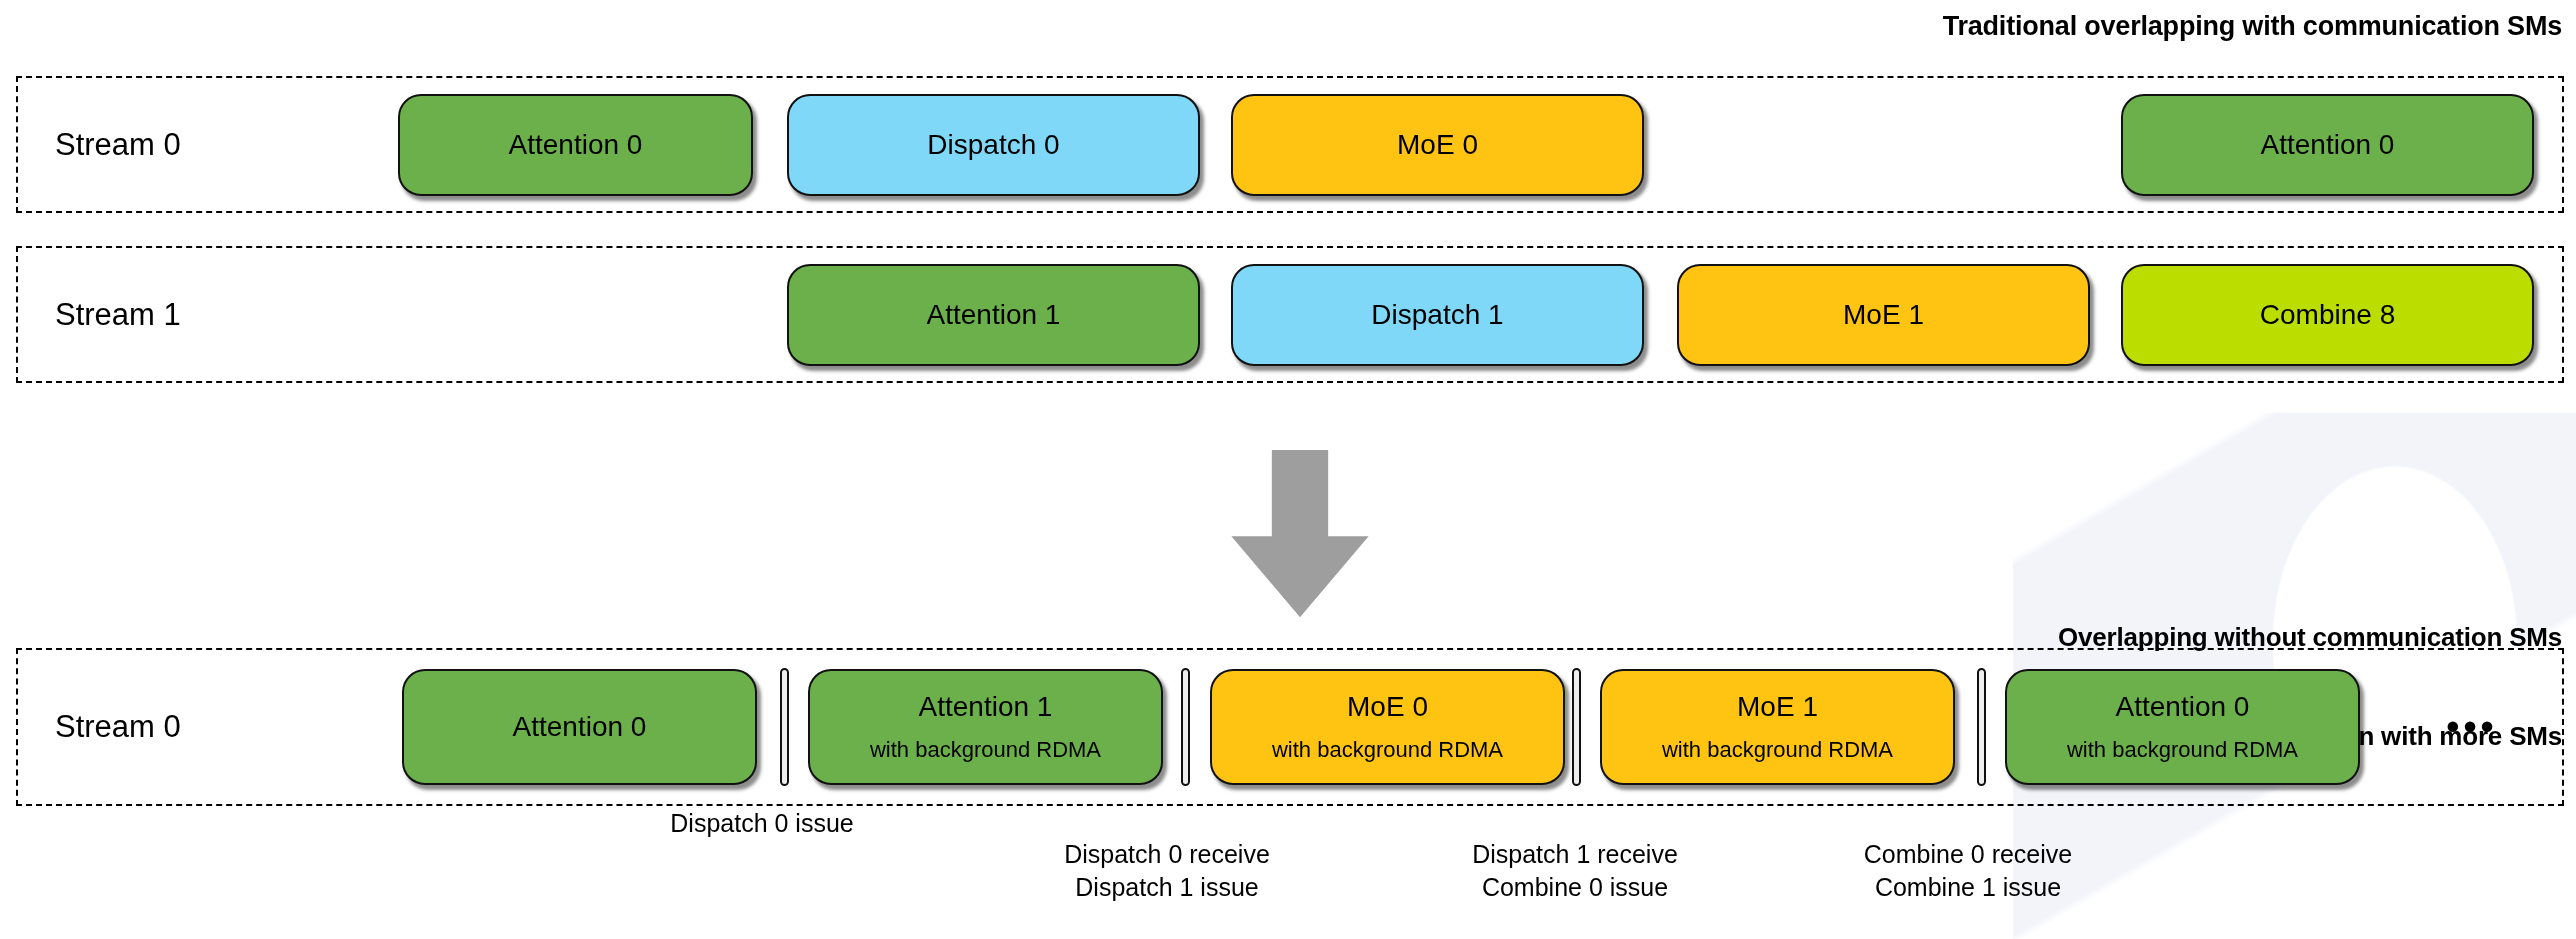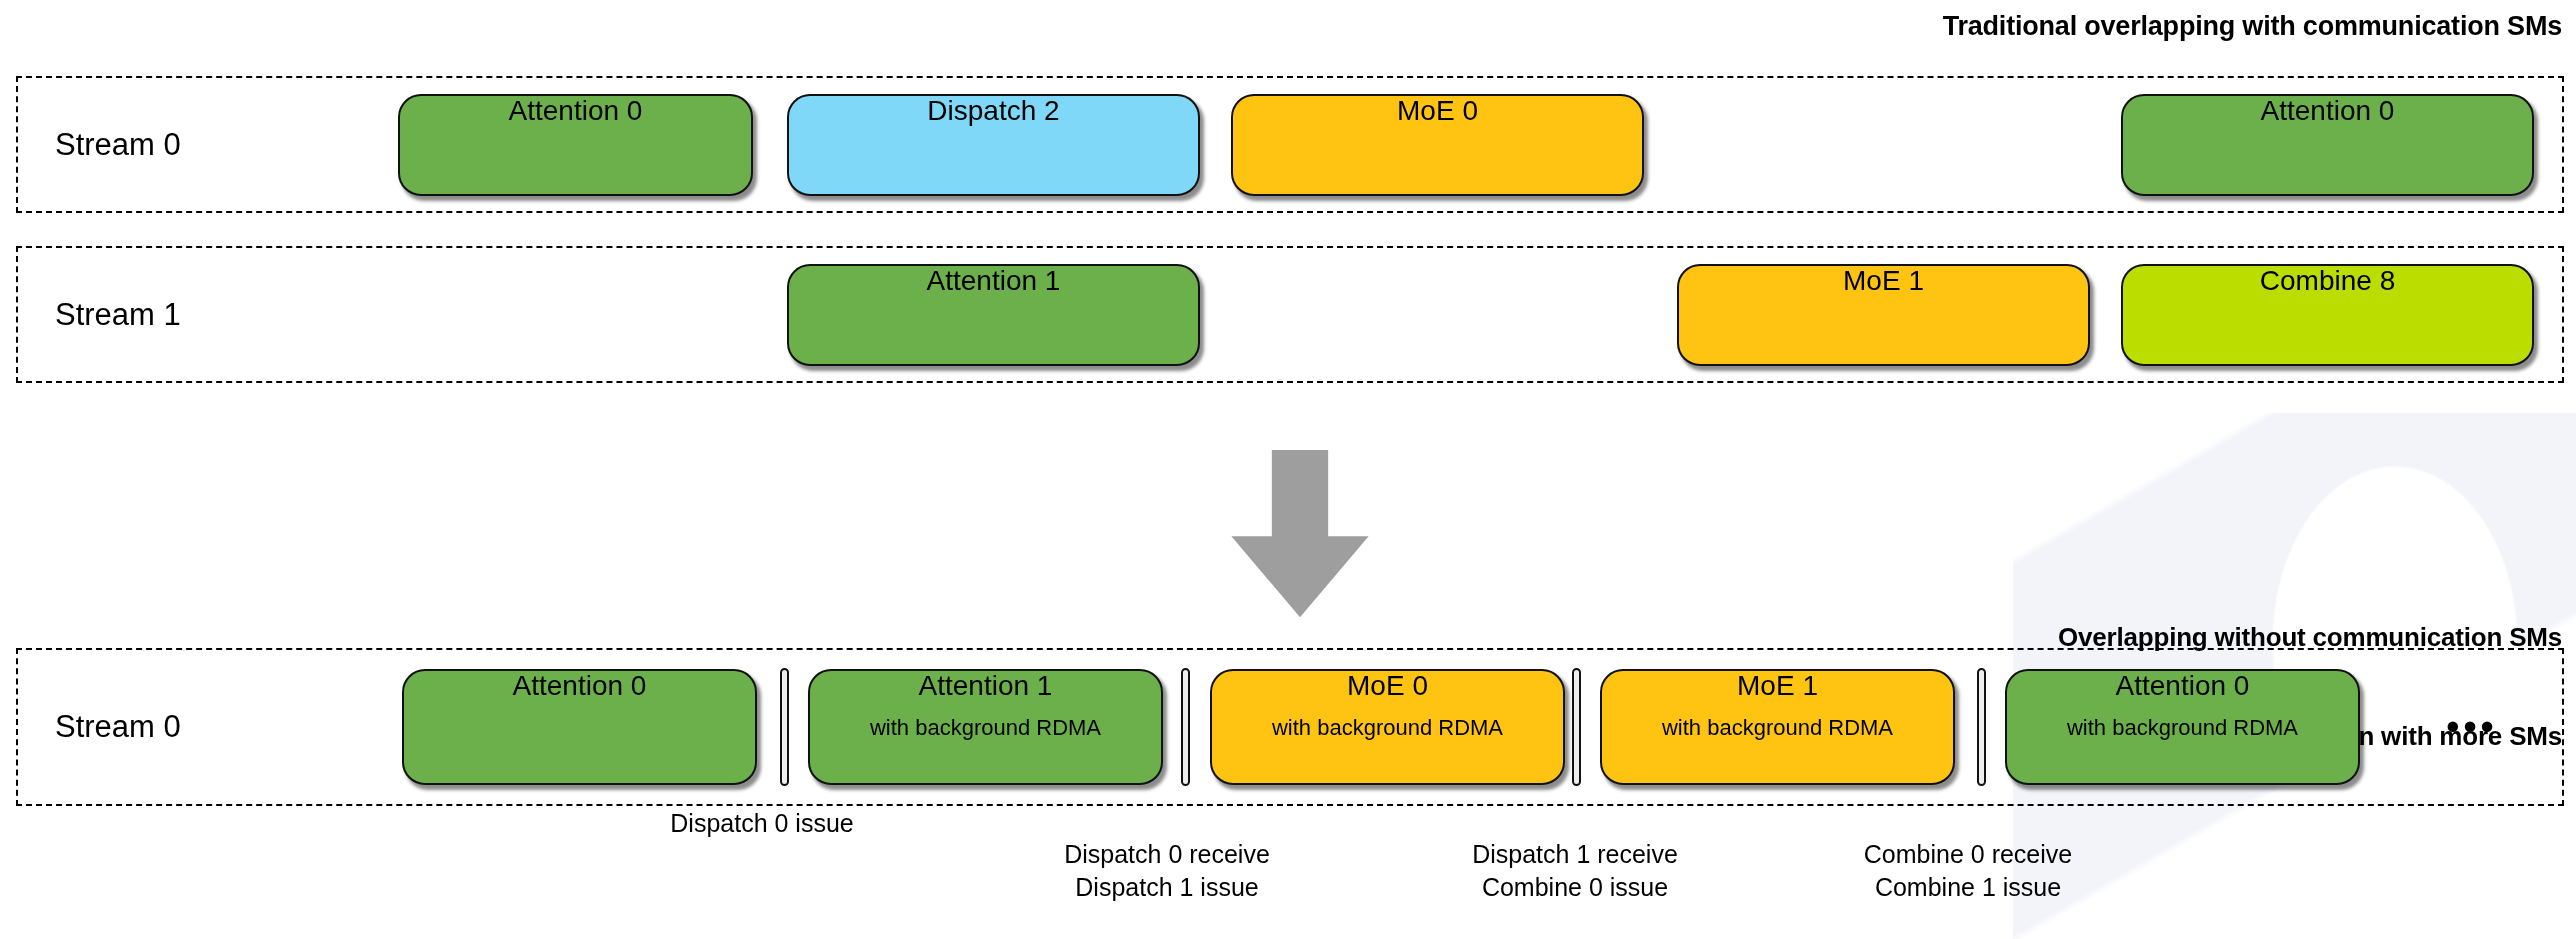--- a/index.html
+++ b/index.html
@@ -81,21 +81,21 @@
   .blk {
     position: absolute;
     top: 50%;
     transform: translateY(-50%);
     border: 2.6px solid #111111;
     border-radius: 23px;
     box-sizing: border-box;
     display: flex;
     flex-direction: column;
     align-items: center;
-    justify-content: flex-start;
+    justify-content: center;
     box-shadow: 3.5px 4.4px 3.5px rgba(0,0,0,0.45);
     color: #000000;
   }
   .blk .t1 { font-size: 28px; line-height: 1.05; white-space: nowrap; }
   .blk .t2 { font-size: 22px; line-height: 1.15; white-space: nowrap; margin-top: 15px; }
 
   .top-blk { height: 102px; }
   .bot-blk { height: 116px; }
 
   .sep {
@@ -151,36 +151,39 @@
     <div>→ Faster computation with more SMs</div>
   </div>
 
   <div class="lane" id="lane-top-0">
     <div class="lane-label">Stream 0</div>
     <div class="track">
         <div class="blk top-blk" style="left: 380px; width: 355px; background: rgb(108, 176, 75);">
           <div class="t1">Attention 0</div>
         </div>
         <div class="blk top-blk" style="left: 769px; width: 413px; background: rgb(127, 216, 247);">
-          <div class="t1">Dispatch 2</div>
+          <div class="t1">Dispatch 0</div>
         </div>
         <div class="blk top-blk" style="left: 1213px; width: 413px; background: rgb(255, 196, 18);">
           <div class="t1">MoE 0</div>
         </div>
         <div class="blk top-blk" style="left: 2103px; width: 413px; background: rgb(108, 176, 75);">
           <div class="t1">Attention 0</div>
         </div>
       </div>
   </div>
 
   <div class="lane" id="lane-top-1">
     <div class="lane-label">Stream 1</div>
     <div class="track">
         <div class="blk top-blk" style="left: 769px; width: 413px; background: rgb(108, 176, 75);">
           <div class="t1">Attention 1</div>
+        </div>
+        <div class="blk top-blk" style="left: 1213px; width: 413px; background: rgb(127, 216, 247);">
+          <div class="t1">Dispatch 1</div>
         </div>
         <div class="blk top-blk" style="left: 1659px; width: 413px; background: rgb(255, 196, 18);">
           <div class="t1">MoE 1</div>
         </div>
         <div class="blk top-blk" style="left: 2103px; width: 413px; background: rgb(188, 221, 0);">
           <div class="t1">Combine 8</div>
         </div>
       </div>
   </div>
 

